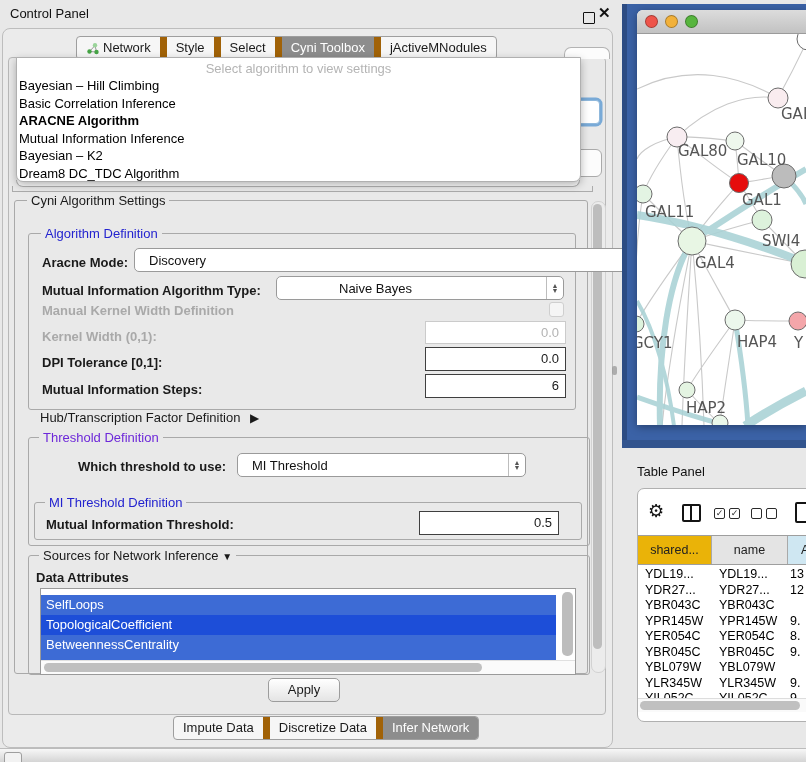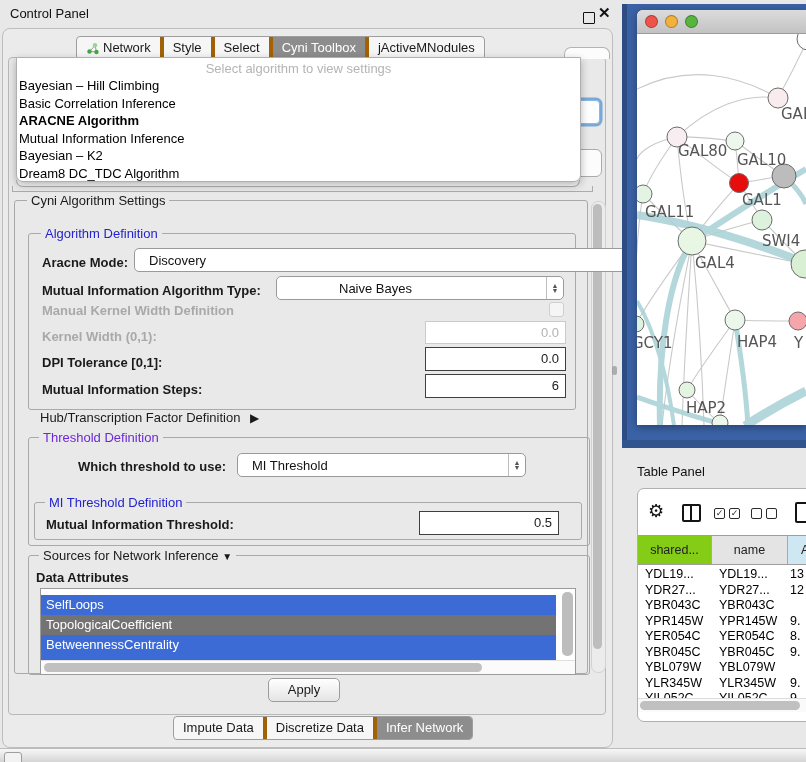--- a/index.html
+++ b/index.html
@@ -10,21 +10,21 @@
 
   
   .cp-title{left:10px;top:6px;font-size:13px;color:#111;}
   .float-ic{left:583px;top:12px;width:10px;height:10px;border:1.8px solid #111;border-radius:1px;}
   .close-ic{left:598px;top:4px;font-size:15px;font-weight:bold;color:#111;}
   .cp-panel{left:2px;top:28px;width:609px;height:718px;border:1px solid #bdbdbd;border-radius:8px;background:#ebebeb;}
   .content-panel{left:8px;top:57px;width:596px;height:656px;border:1px solid #b8b8b8;border-radius:4px;background:#e9e9e9;}
 
   
   .tabbar{display:flex;height:22px;border:1px solid #9e9e9e;border-radius:4px;overflow:hidden;background:#f6f6f6;}
-  .seg{display:flex;align-items:center;gap:4px;padding:0 9px;line-height:22px;border-left:4px solid #a16207;cursor:default;white-space:nowrap;}
+  .seg{display:flex;align-items:center;gap:4px;padding:0 9px;line-height:22px;border-left:7px solid #a16207;cursor:default;white-space:nowrap;}
   .seg:first-child{border-left:none;}
   .seg.sel{background:#8d8d8d;color:#fff;}
   #top-tabs{left:76px;top:36px;}
   #bottom-tabs{left:147px;top:716px;margin-left:26px;}
 
   
   .group{border:1px solid #a9a9a9;border-radius:3px;background:transparent;}
   .legend{position:absolute;top:-8px;background:#e9e9e9;padding:0 4px;font-size:13px;white-space:nowrap;}
   .lbl{position:absolute;font-size:13px;white-space:nowrap;}
   .b{font-weight:bold;}
@@ -208,21 +208,21 @@
     <span class="legend" style="left:10px;">
       <span>Sources for Network Inference</span>
       <span style="font-size:10px;">▼</span>
     </span>
   </div>
   <span class="lbl b" style="left:36px;top:570px;">Data Attributes</span>
   <div class="abs" id="attr-list">
     <div id="attr-pad"></div>
     <div id="attr-items">
         <div class="arow sel" style="background: rgb(61, 107, 213);">SelfLoops</div>
-        <div class="arow sel" style="background: #737373;">TopologicalCoefficient</div>
+        <div class="arow sel" style="background: #1d4ed8;">TopologicalCoefficient</div>
         <div class="arow sel" style="background: rgb(61, 107, 213);">BetweennessCentrality</div>
         <div class="arow sel" style="background: rgb(61, 107, 213);">gal4RGexp</div>
       </div>
     <div class="vthumb" style="right:2px;top:3px;width:11px;height:64px;"></div>
     <div class="lhscroll">
       <div class="hthumb" style="left:3px;top:2px;width:438px;height:9px;"></div>
     </div>
   </div>
 
   <div class="abs apply-btn">Apply</div>
@@ -344,21 +344,21 @@
         <span class="cb">✓</span>
           <span class="cb">✓</span>
       </span>
       <span class="cbp" style="left:113px;">
         <span class="cb"></span>
           <span class="cb"></span>
       </span>
       <span class="newic"></span>
     </div>
     <div class="tp-head" id="tbl-head">
-        <div class="hcell hc0" style="background: #84cc16;">shared...</div>
+        <div class="hcell hc0" style="background: #eab308;">shared...</div>
         <div class="hcell hc1" style="background: rgb(228, 228, 228);">name</div>
         <div class="hcell hc2" style="background: rgb(207, 231, 242);">A</div>
       </div>
     <div class="tp-rows" id="tbl-rows">
         <div class="trow">
           <span class="tc0">YDL19...</span>
           <span class="tc1">YDL19...</span>
           <span class="tc2">13</span>
         </div>
         <div class="trow">

